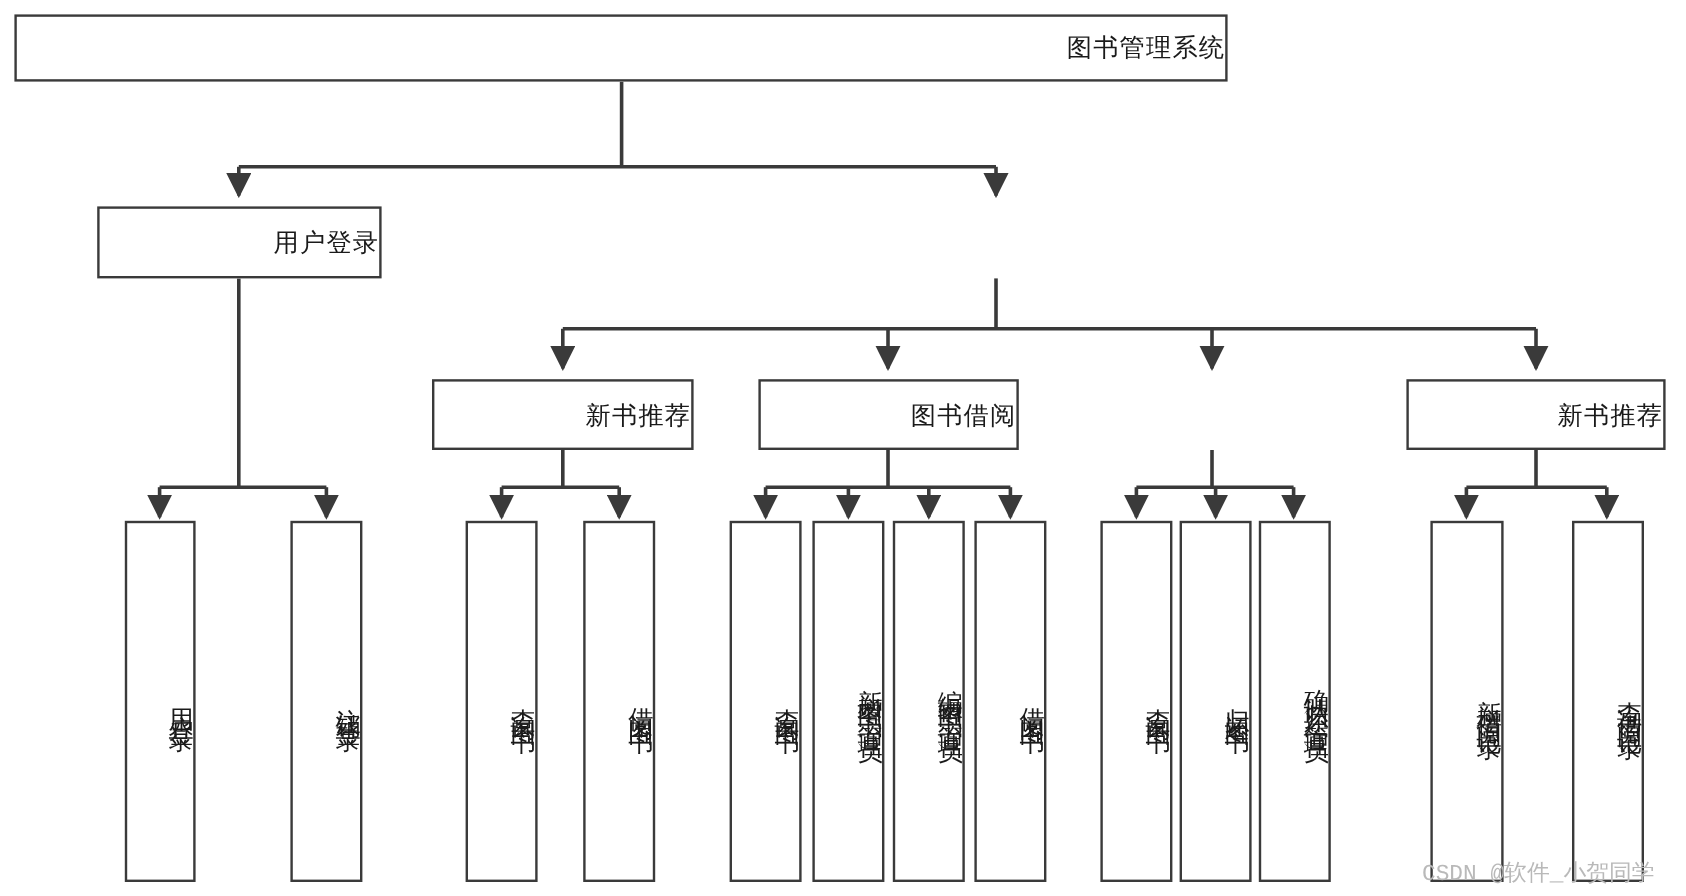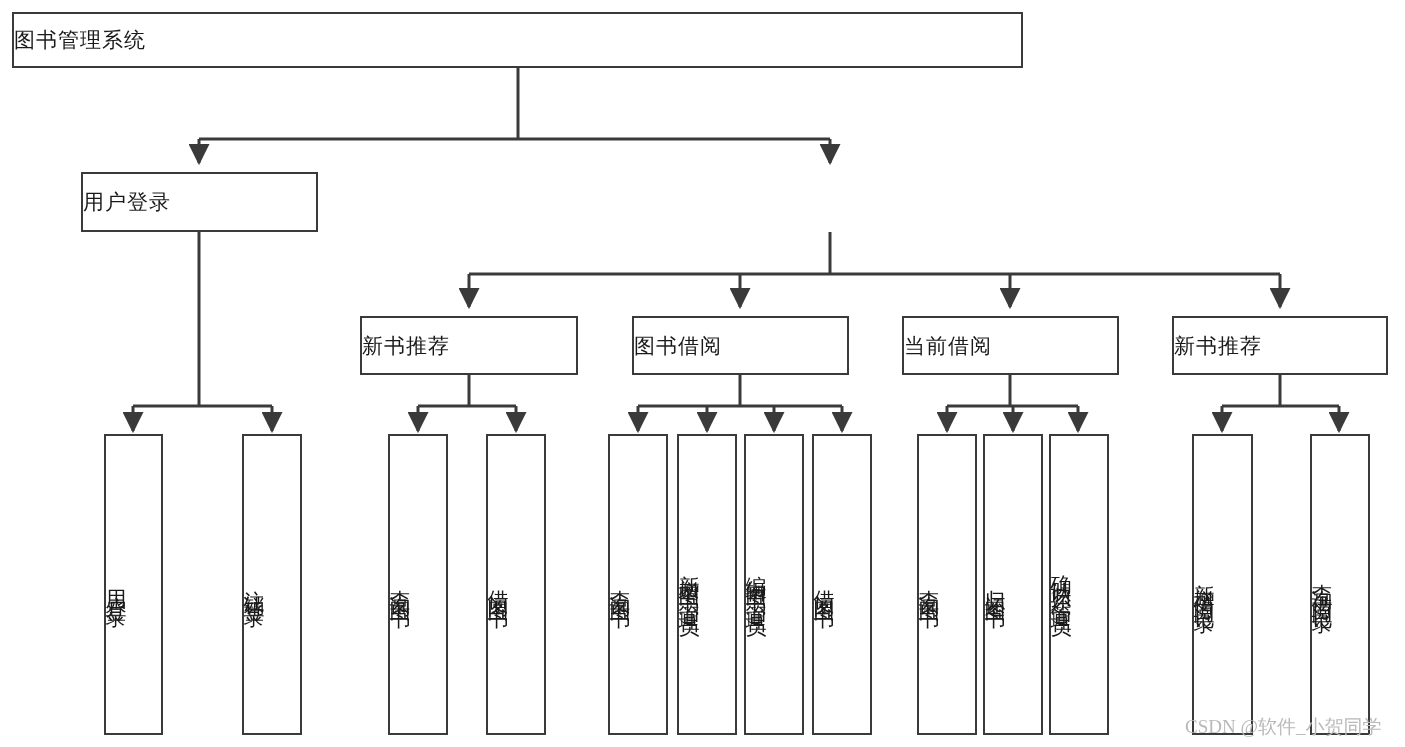--- a/index.html
+++ b/index.html
@@ -25,21 +25,21 @@
     height: 747px;
     pointer-events: none;
   }
   .node {
     position: absolute;
     box-sizing: border-box;
     background: #ffffff;
     border: 2px solid #3a3a3a;
     display: flex;
     align-items: center;
-    justify-content: flex-start;
+    justify-content: flex-end;
     color: #1a1a1a;
   }
   .node.horiz {
     font-size: 21px;
     letter-spacing: 1px;
   }
   .node.vert {
     font-size: 21px;
   }
   .node.vert .vlabel {
@@ -50,21 +50,21 @@
     white-space: nowrap;
     text-align: center;
   }
   .watermark {
     position: absolute;
     left: 1185px;
     top: 714px;
     font-size: 19px;
     color: #b9b9b9;
     white-space: nowrap;
-    font-family: Liberation Serif, serif;
+    font-family: Liberation Mono, monospace;
   }
 </style>
 </head>
 <body>
 
 <div id="canvas">
 
   <svg class="wires" viewBox="0 0 1405 747">
     <defs>
       <marker id="arrow" viewBox="0 0 10 10" refX="9" refY="5" markerWidth="7" markerHeight="7" orient="auto-start-reverse">
@@ -125,23 +125,20 @@
 
 
   <div class="node horiz" style="left:632px; top:316px; width:217px; height:59px;">
     <span>图书借阅</span>
   </div>
 
   <div class="node horiz" style="left:360px; top:316px; width:218px; height:59px;">
     <span>新书推荐</span>
   </div>
 
-  <div class="node horiz" style="left:902px; top:316px; width:217px; height:59px;">
-    <span>当前借阅</span>
-  </div>
 
   <div class="node horiz" style="left:1172px; top:316px; width:216px; height:59px;">
     <span>新书推荐</span>
   </div>
 
   <div class="node vert" style="left:104px; top:434px; width:59px; height:301px;">
     <span class="vlabel">用户登录</span>
   </div>
 
   <div class="node vert" style="left:242px; top:434px; width:60px; height:301px;">

